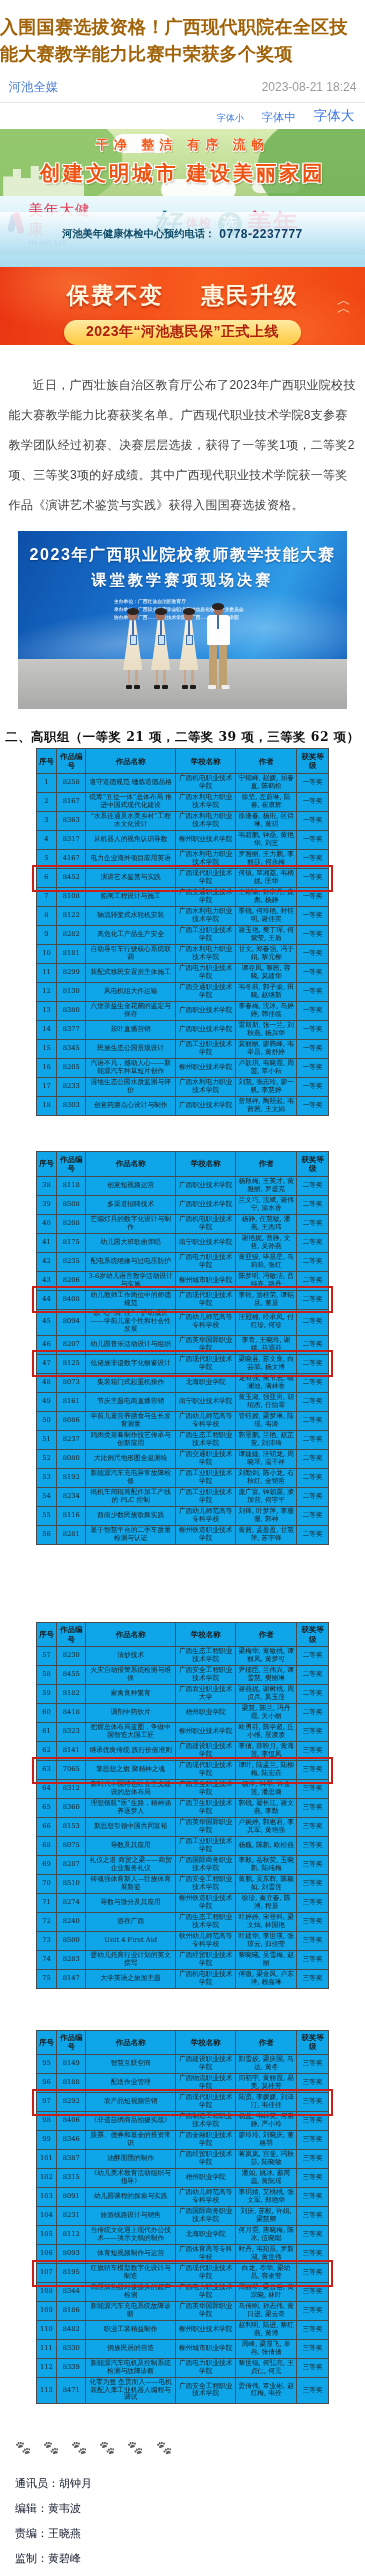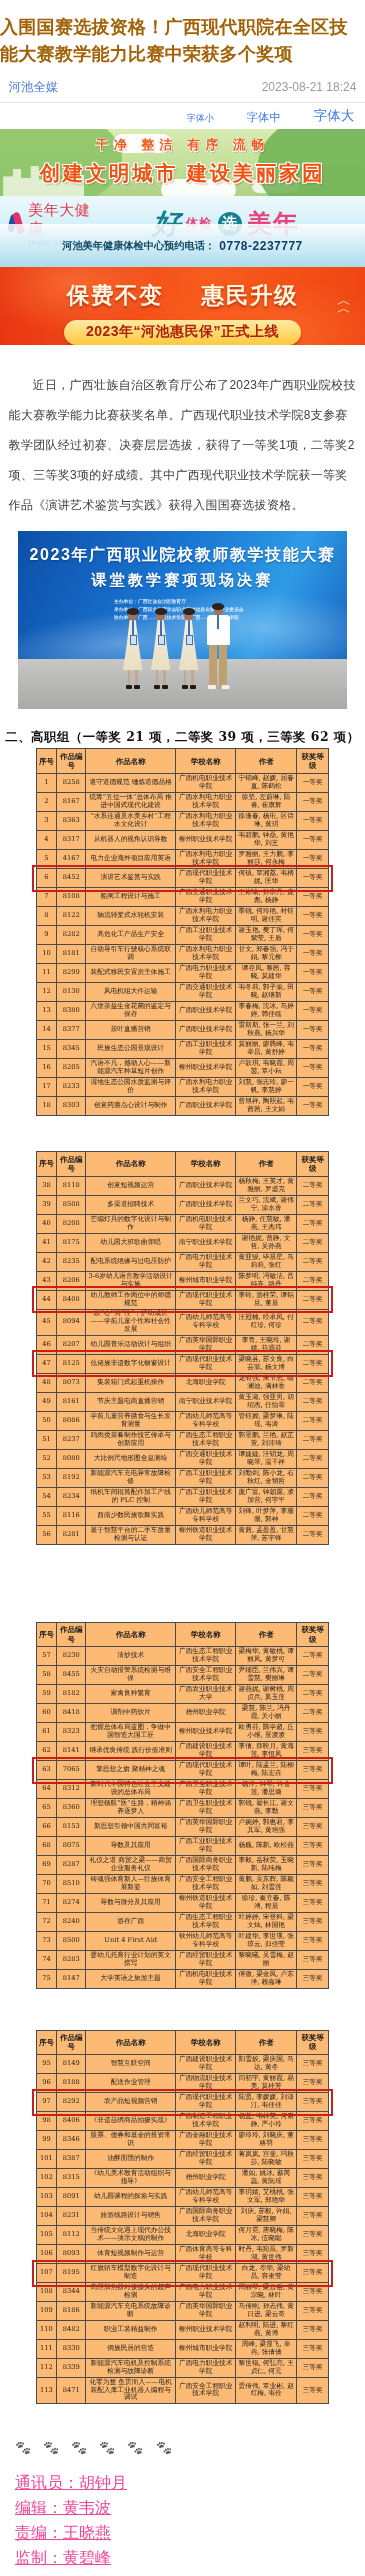--- a/index.html
+++ b/index.html
@@ -12,21 +12,21 @@
   h1.title{
     margin:0 0;font-size:18px;line-height:27.4px;font-weight:800;color:#a16207;
     letter-spacing:0.3px;
   }
   .meta{display:flex;justify-content:space-between;align-items:baseline;
     padding:0 8.6px;margin-top:9.7px;}
   .source{color:#4a7dd6;font-size:12.4px;text-decoration:none;}
   .date{color:#9b9b9b;font-size:12px;}
   .divider{height:0.5px;background:#e6e6e6;margin-top:6.5px;}
   .fontrow{display:flex;justify-content:flex-end;align-items:flex-end;
-    gap:33px;padding:4.3px 10.8px 4.3px;color:#3f7ae0;border-radius:13px;}
+    gap:18px;padding:4.3px 10.8px 4.3px;color:#3f7ae0;border-radius:13px;}
   .fs-s{font-size:9.1px;cursor:pointer;}
   .fs-m{font-size:11.3px;cursor:pointer;}
   .fs-l{font-size:13.5px;cursor:pointer;}
   
   .banner1{height:67px;position:relative;overflow:hidden;
     background:linear-gradient(180deg,#d9ecb4 0%,#c2e098 55%,#aed287 100%);}
   .banner1::before{content:'';position:absolute;left:-38px;top:-21.5px;width:161px;height:102px;
     background:radial-gradient(closest-side,#8dc468 98%,transparent 100%);border-radius:50%;opacity:.9;}
   .banner1::after{content:'';position:absolute;right:-32px;top:-16px;width:140px;height:108px;
     background:radial-gradient(closest-side,#6fb153 98%,transparent 100%);border-radius:50%;opacity:.85;}
@@ -53,21 +53,21 @@
   .b2-logo-icon .rib2{position:absolute;left:7.5px;top:0;width:7px;height:21.5px;border-radius:5.4px;
     background:#e0336b;transform:rotate(-16deg);}
   .b2-logo-text .cn{font-size:15px;font-weight:400;color:#e23a54;letter-spacing:0.5px;}
   .b2-logo-text .en{font-size:7px;color:#2a5fa8;letter-spacing:0.5px;}
   .b2-slogan{flex:1;display:flex;align-items:center;justify-content:center;gap:5.4px;padding-right:4.3px;}
   .b2-hao{font-size:28px;font-weight:800;color:#127f92;font-style:italic;line-height:1;}
   .b2-tijian{font-size:12px;font-weight:800;color:#e8437a;letter-spacing:1.1px;}
   .b2-xuan{width:24px;height:24px;border-radius:50%;background:#15808f;color:#fff;
     display:flex;align-items:center;justify-content:center;font-size:15px;font-weight:700;}
   .b2-meinian{font-size:25px;font-weight:800;color:#e8437a;letter-spacing:1.1px;line-height:1;}
-  .b2-strip{position:absolute;left:0;right:0;bottom:0;height:43px;
+  .b2-strip{position:absolute;left:0;right:0;bottom:12px;height:43px;
     background:linear-gradient(180deg,rgba(255,255,255,.85),rgba(173,220,238,.9));
     display:flex;align-items:center;justify-content:center;gap:4.3px;}
   .b2-phone-label{font-size:10.2px;font-weight:700;color:#0e4a66;}
   .b2-phone{font-size:12px;font-weight:800;color:#0e3f66;letter-spacing:0.5px;}
   
   .banner3{height:78px;position:relative;overflow:hidden;
     background:linear-gradient(100deg,#e93412 0%,#f85c1d 55%,#ef4412 100%);}
   .banner3::before{content:'';position:absolute;left:-21.5px;top:-32px;width:183px;height:97px;border-radius:50%;
     background:radial-gradient(closest-side,rgba(255,140,70,.5),transparent);}
   .banner3::after{content:'';position:absolute;right:-32px;bottom:-38px;width:204px;height:102px;border-radius:50%;
@@ -113,34 +113,34 @@
   .legs i::after{content:'';position:absolute;bottom:0;left:-1.6px;width:6px;height:3.2px;background:#1c1c1c;border-radius:1.1px;}
   .shirt{width:22.6px;height:30px;margin-top:-1.1px;background:#fdfdfd;border-radius:3.8px 3.8px 1.6px 1.6px;position:relative;}
   .shirt::before{content:'';position:absolute;left:50%;top:0;width:2.2px;height:14px;margin-left:-1.1px;background:#3f6fb5;}
   .pants{width:18.3px;height:44px;
     background:linear-gradient(90deg,#bfa171 0 44%,transparent 44% 56%,#bfa171 56% 100%);position:relative;}
   .pants::after{content:'';position:absolute;bottom:0;left:-1.6px;width:8px;height:3.2px;background:#efefef;border-radius:1.1px;box-shadow:13.5px 0 0 #efefef;}
   
   .sec-title{margin:20.4px 0 0;text-align:center;font-family:"DejaVu Serif",serif;
     font-size:12.4px;font-weight:700;color:#111;letter-spacing:0.5px;}
   table.award{margin:2.2px auto 0;border-collapse:collapse;width:293px;table-layout:fixed;
-    font-family:"DejaVu Serif",serif;background:#fdba74;}
+    font-family:"DejaVu Serif",serif;background:#0ea5e9;}
   table.award th,table.award td{border:0.5px solid #4a4a4a;text-align:center;vertical-align:middle;
     padding:0.5px 1.6px;color:#1d1d1d;}
   table.award th{font-size:7.5px;font-weight:700;height:22.6px;line-height:1.25;}
   table.award td{font-size:6.7px;line-height:1.18;height:17px;}
   tr.hl{outline:2.2px solid #c9211a;outline-offset:2.2px;}
   .tgap1{height:33px;}
   .tgap2{height:75px;}
   .tgap3{height:38px;}
   
   .paw-row{margin:36px 0 0 15px;font-size:13px;letter-spacing:12px;color:#555;
     filter:grayscale(1) contrast(1.1);}
   .credits{margin:21.5px 0 0 15px;}
-  .credit{font-size:16px;color:#ec4899;line-height:14px;margin-top:10.8px;text-decoration:underline;}
+  .credit{font-size:11px;color:#0f172a;line-height:14px;margin-top:10.8px;}
   .credit:first-child{margin-top:0;}
 </style>
 </head>
 <body>
 
 <div class="page">
 
   <h1 class="title">入围国赛选拔资格！广西现代职院在全区技能大赛教学能力比赛中荣获多个奖项</h1>
 
   <div class="meta">

